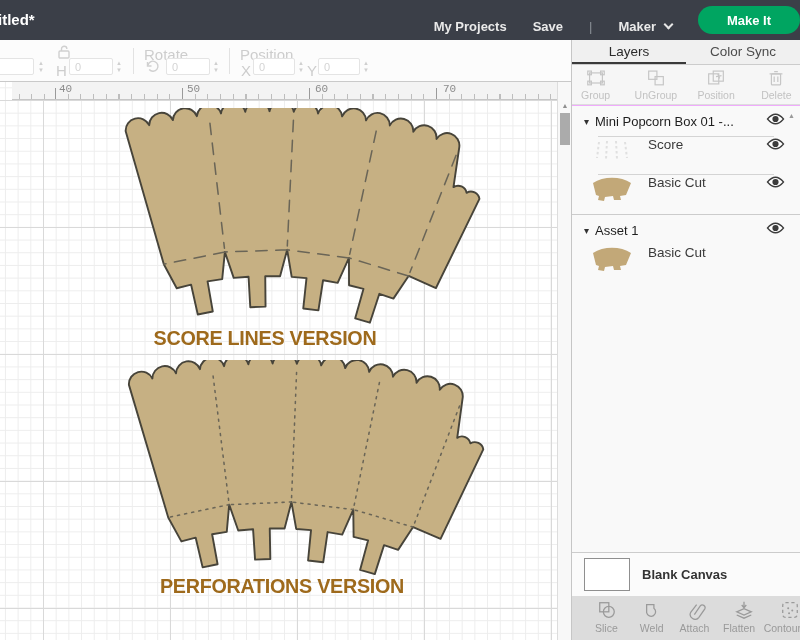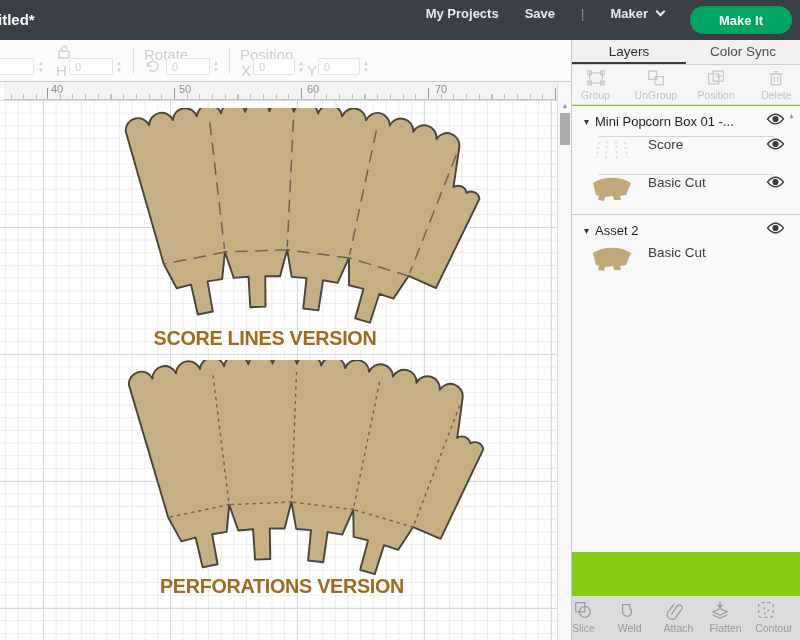--- a/index.html
+++ b/index.html
@@ -4,21 +4,21 @@
 <style>
   * { margin:0; padding:0; box-sizing:border-box; }
   html,body { width:800px; height:640px; overflow:hidden; }
   body { font-family:"Liberation Sans", sans-serif; position:relative; background:#fff; }
 
   
   .topbar { position:absolute; left:0; top:0; width:800px; height:40px; background:#3b3f48;
             display:flex; align-items:center; color:#f1f1f1; }
   .title-clip { width:130px; overflow:hidden; white-space:nowrap; }
   .title-clip span { display:inline-block; margin-left:-27px; font-size:15px; font-weight:bold; color:#fff; }
-  .topnav { margin-left:auto; display:flex; align-items:flex-start; gap:26px; padding-right:8px; }
+  .topnav { margin-left:auto; display:flex; align-items:flex-end; gap:26px; padding-right:0; }
   .topnav .navitem { font-size:13px; font-weight:600; color:#eaeaea; cursor:pointer; }
   .topnav .navdiv { color:#8b9097; font-weight:400; }
   .machine { display:flex; align-items:center; gap:9px; }
   .chev { width:7px; height:7px; border-right:2px solid #e6e6e6; border-bottom:2px solid #e6e6e6;
           transform:rotate(45deg); margin-top:-4px; }
   .makeit { width:102px; height:28px; border-radius:14px; background:#00a561; border:none;
             color:#fff; font-size:13px; font-weight:700; font-family:inherit; cursor:pointer; }
 
   
   .toolbar { position:absolute; left:0; top:40px; width:571px; height:42px; background:#fcfcfc;
@@ -33,22 +33,22 @@
 
   
   .canvas { position:absolute; left:0; top:82px; width:571px; height:558px; background-color:#fff;
             background-image:
               linear-gradient(to right,#d9d9d9 1px,transparent 1px),
               linear-gradient(to bottom,#d9d9d9 1px,transparent 1px),
               linear-gradient(to right,#ededed 1px,transparent 1px),
               linear-gradient(to bottom,#ededed 1px,transparent 1px);
             background-size:127px 127px,127px 127px,12.7px 12.7px,12.7px 12.7px;
             background-position:43px 18px,43px 18px,43px 18px,43px 18px; }
-  .ruler { position:absolute; left:4px; top:0; width:557px; height:18px; background:#f3f3f3;
-           border-bottom:1px solid #c6c6c6; }
+  .ruler { position:absolute; left:12px; top:0; width:557px; height:18px; background:#f3f3f3;
+           border-bottom:1px solid #c6c6c6;font-family:Liberation Mono, monospace; }
   .ticks-minor { position:absolute; bottom:0; left:0; right:0; height:5px;
            background:repeating-linear-gradient(to right,#bdbdbd 0 1px,transparent 1px 12.7px);
            background-position:43px 0; }
   .ticks-major { position:absolute; bottom:0; left:0; right:0; height:11px;
            background:repeating-linear-gradient(to right,#9a9a9a 0 1px,transparent 1px 127px);
            background-position:43px 0; }
   .ruler span { position:absolute; top:1px; font-size:11px; color:#8c8c8c; }
   .rn0{left:47px;} .rn1{left:175px;} .rn2{left:303px;} .rn3{left:431px;}
 
   .vscroll { position:absolute; right:0; top:0; width:14px; height:558px; background:#f8f8f8;
@@ -60,21 +60,21 @@
 
   .shape-svg { position:absolute; }
   .shape1 { left:101px; top:26px; width:408px; height:224px; }
   .shape2 { left:105px; top:278px; width:408px; height:224px; }
   .caption { position:absolute; font-size:21px; font-weight:700; letter-spacing:-0.3px;
              color:#9e6a1c; text-align:center; transform:scaleX(0.94); }
   .cap1 { left:100px; top:244px; width:330px; }
   .cap2 { left:102px; top:492px; width:360px; }
 
   
-  .panel { position:absolute; left:571px; top:40px; width:229px; height:600px; background:#84cc16;
+  .panel { position:absolute; left:571px; top:40px; width:229px; height:600px; background:#f0abfc;
            border-left:1px solid #c6c6c6; }
   .ptabs { display:flex; height:25px; background:#f0f0f0; border-bottom:1px solid #ccc; }
   .ptab { flex:1; text-align:center; font-size:13.5px; color:#4c4c4c; padding-top:4px; cursor:pointer; }
   .ptab.active { color:#2b2b2b; border-bottom:2px solid #3a3a3a; }
   .pactions { display:flex; height:40px; background:#f6f6f6; border-bottom:1px solid #ddd;gap:13px; }
   .pact { flex:1; text-align:center; padding-top:3px; cursor:pointer; }
   .pact svg { stroke:#c6c6c6; fill:none; stroke-width:1.3; }
   .pact .lbl { font-size:10.5px; color:#c2c2c2; margin-top:-2px; }
 
   .layerlist { position:absolute; left:0; top:66px; right:0; bottom:88px; background:#f9f9f9; overflow:hidden; }
@@ -89,21 +89,21 @@
   .hairline { height:1px; background:#d4d4d4; margin-left:26px; margin-right:26px; }
   .groupsep { height:1px; background:#ccc; }
 
   .blankrow { position:absolute; left:0; bottom:44px; width:229px; height:44px; background:#fbfbfb;
               border-top:1px solid #ccc; display:flex; align-items:center; }
   .swatch { width:46px; height:33px; background:#fff; border:1px solid #8f8f8f; margin-left:12px; cursor:pointer; }
   .blanklbl { font-size:13px; font-weight:600; color:#333; margin-left:12px; }
 
   .bottombar { position:absolute; left:0; bottom:0; width:229px; height:44px; background:#dcdcdc;
                display:flex; }
-  .bact { flex:1; text-align:left; padding-top:4px; cursor:pointer; }
+  .bact { flex:1; text-align:right; padding-top:4px; cursor:pointer; }
   .bact svg { stroke:#9a9a9a; fill:none; stroke-width:1.4; }
   .bact .lbl { font-size:10.5px; color:#9a9a9a; margin-top:-2px; }
 </style>
 </head>
 <body>
 
 <div class="topbar">
   <div class="title-clip">
     <span>Untitled*</span>
   </div>
@@ -278,39 +278,43 @@
         <svg width="19" height="14" viewBox="0 0 19 14">
             <path d="M1.5 7 Q9.5 -2.5 17.5 7 Q9.5 16.5 1.5 7Z" fill="#fff" stroke="#3c3c3c" stroke-width="1.3"></path>
             <circle cx="9.5" cy="7" r="3.1" fill="#3c3c3c"></circle>
           </svg>
       </span>
     </div>
     <div class="groupsep"></div>
 
     <div class="grouphdr">
       <span class="tri">▾</span>
-      <span class="gtitle">Asset 2</span>
+      <span class="gtitle">Asset 1</span>
       <span class="eye">
         <svg width="19" height="14" viewBox="0 0 19 14">
             <path d="M1.5 7 Q9.5 -2.5 17.5 7 Q9.5 16.5 1.5 7Z" fill="#fff" stroke="#3c3c3c" stroke-width="1.3"></path>
             <circle cx="9.5" cy="7" r="3.1" fill="#3c3c3c"></circle>
           </svg>
       </span>
     </div>
 
     <div class="childrow">
       <span class="thumb">
         <svg width="46" height="26" viewBox="0 0 46 26">
             <path d="M4 8 C14 1 32 1 42 8 L37 20 31 21 32 25 25 25 24 21 16 22 15 26 9 25 10 21 7 20 Z" fill="#c2a878"></path>
           </svg>
       </span>
       <span class="clabel">Basic Cut</span>
     </div>
   </div>
 
+  <div class="blankrow">
+    <div class="swatch"></div>
+    <span class="blanklbl">Blank Canvas</span>
+  </div>
 
   <div class="bottombar">
     <div class="bact">
       <span>
         <svg width="22" height="20" viewBox="0 0 24 22">
             <rect x="4" y="3" width="10" height="10"></rect>
             <circle cx="14" cy="13" r="6"></circle>
           </svg>
       </span>
       <div class="lbl">Slice</div>

